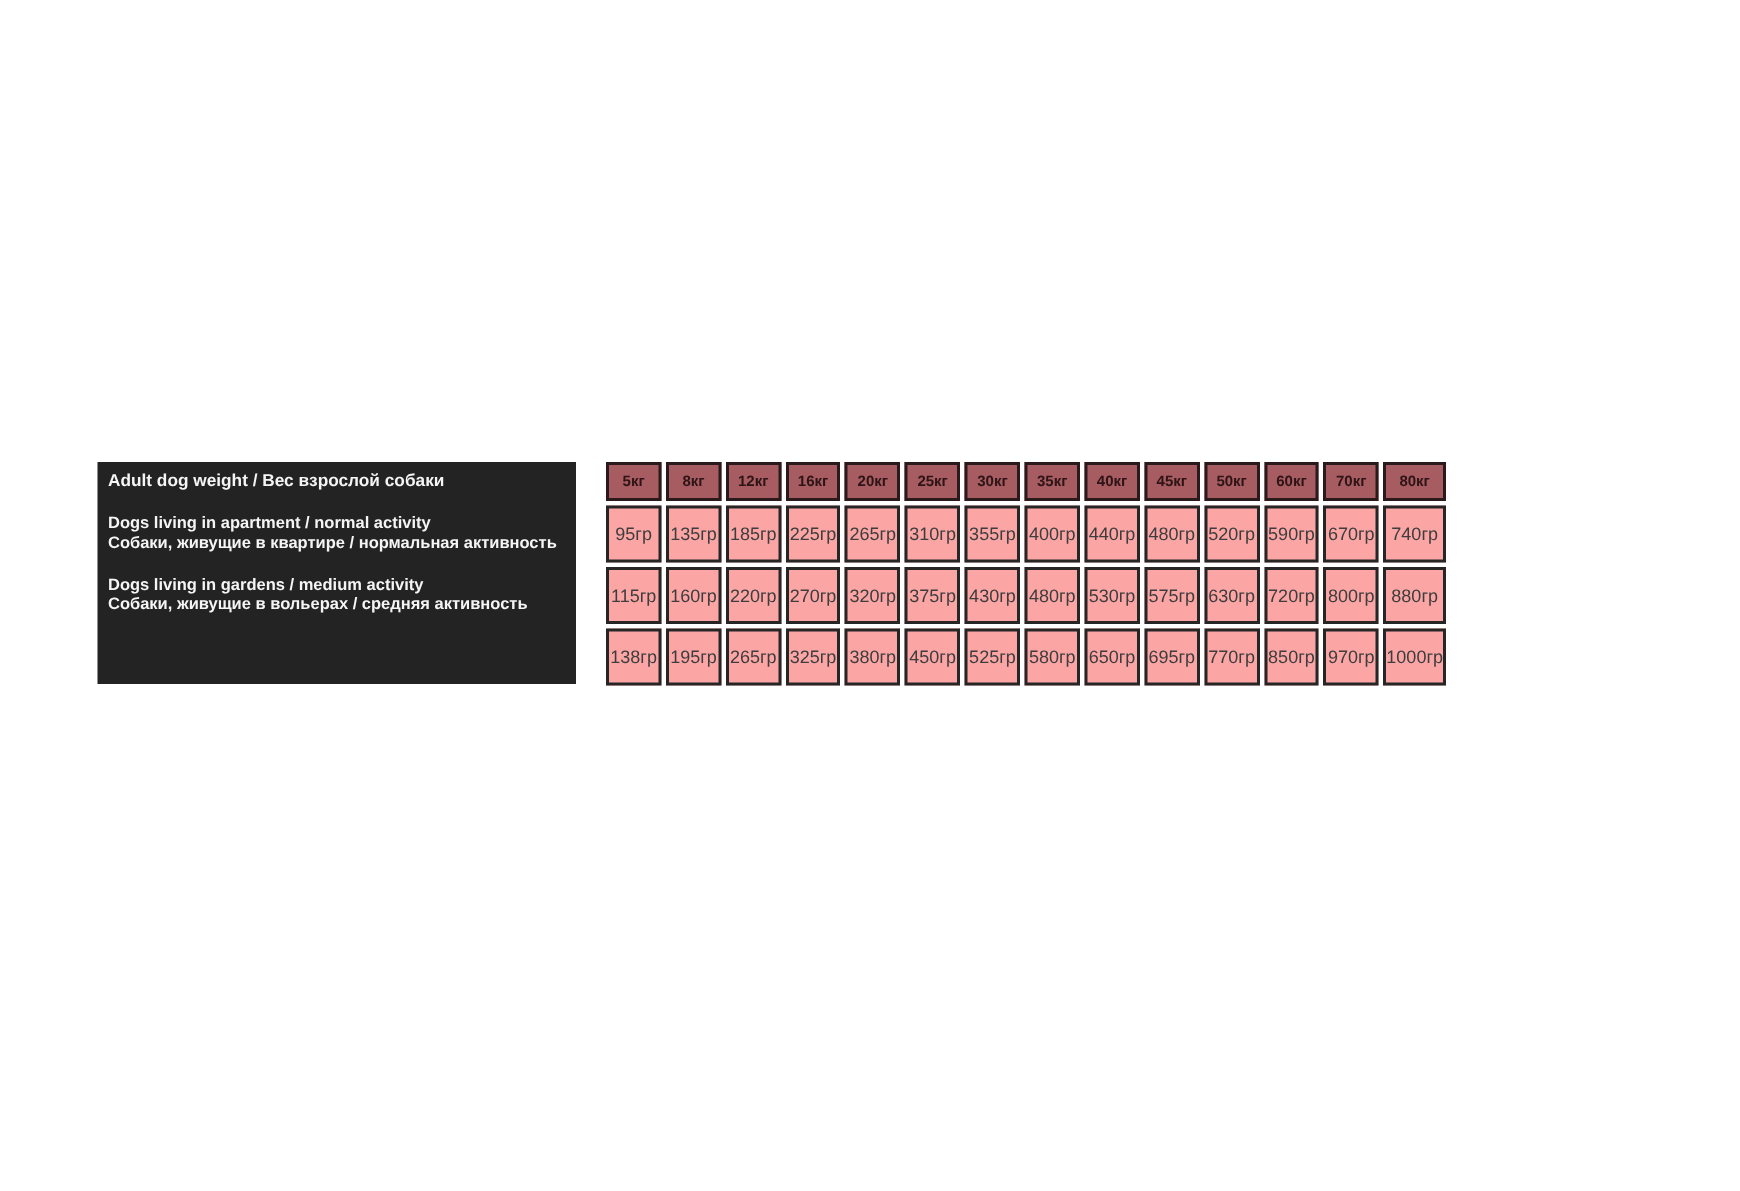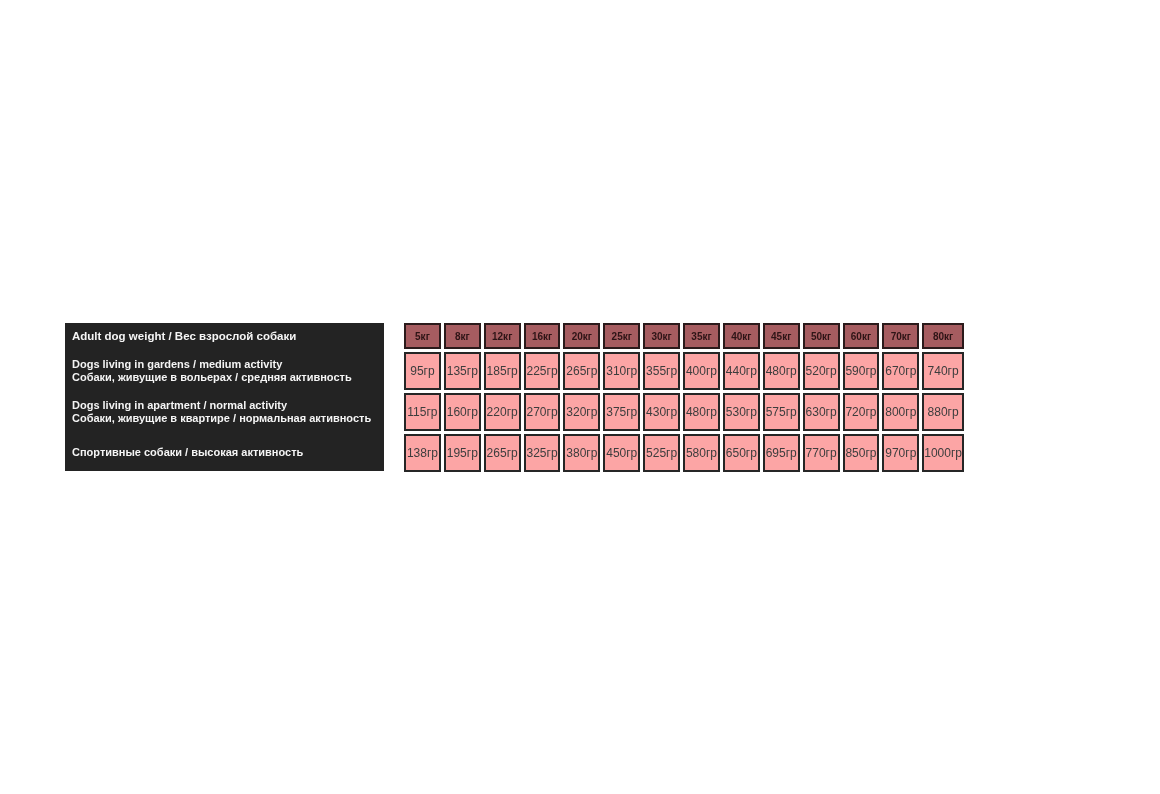--- a/index.html
+++ b/index.html
@@ -11,21 +11,21 @@
   .canvas {
     position: relative;
     width: 1160px;
     height: 794px;
     background: #ffffff;
     overflow: hidden;
   }
   .feeding-table {
     position: absolute;
     left: 65px;
-    top: 323px;
+    top: 308px;
     width: 899px;
     height: 148px;
     display: flex;
     gap: 20px;
   }
   
   .labels {
     width: 319px;
     flex: 0 0 319px;
     background: var(--label-bg, #232323);
@@ -80,29 +80,28 @@
   }
 </style>
 </head>
 <body>
 
 <div class="canvas">
   <div class="feeding-table">
     <div class="labels" id="labels">
         <div class="label-row label-header">Adult dog weight / Вес взрослой собаки</div>
         <div class="label-row">
+          <div class="label-en">Dogs living in apartment / normal activity</div>
+          <div class="label-ru">Собаки, живущие в квартире / нормальная активность</div>
+        </div>
+        <div class="label-row">
           <div class="label-en">Dogs living in gardens / medium activity</div>
           <div class="label-ru">Собаки, живущие в вольерах / средняя активность</div>
         </div>
         <div class="label-row">
-          <div class="label-en">Dogs living in apartment / normal activity</div>
-          <div class="label-ru">Собаки, живущие в квартире / нормальная активность</div>
-        </div>
-        <div class="label-row">
-          <div class="label-ru">Спортивные собаки / высокая активность</div>
         </div>
       </div>
     <div class="grid" id="grid">
         <div class="cell hdr">5кг</div>
         <div class="cell hdr">8кг</div>
         <div class="cell hdr">12кг</div>
         <div class="cell hdr">16кг</div>
         <div class="cell hdr">20кг</div>
         <div class="cell hdr">25кг</div>
         <div class="cell hdr">30кг</div>

